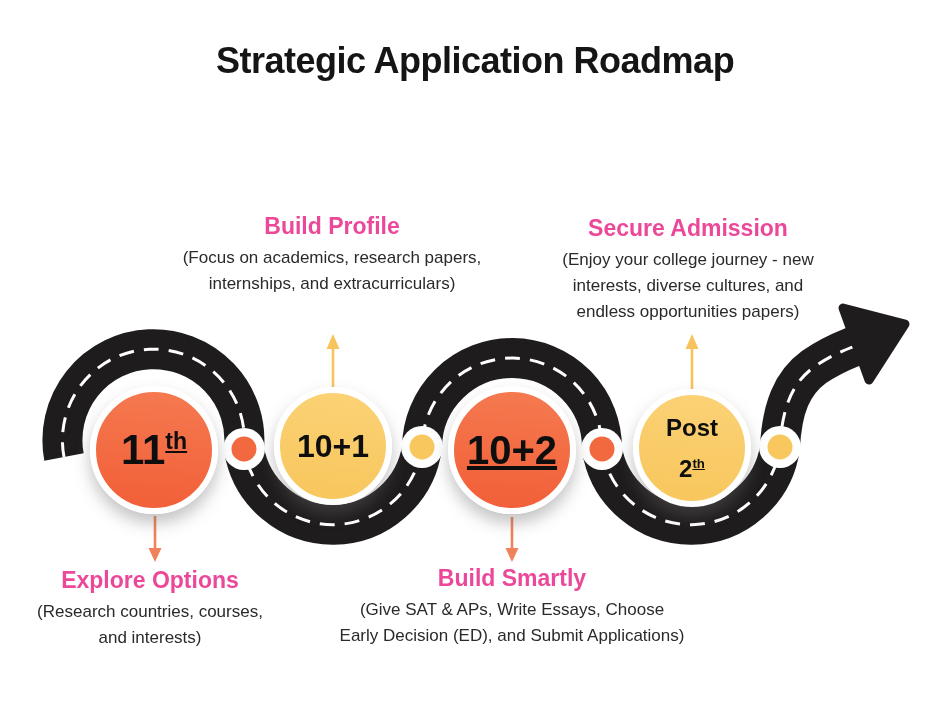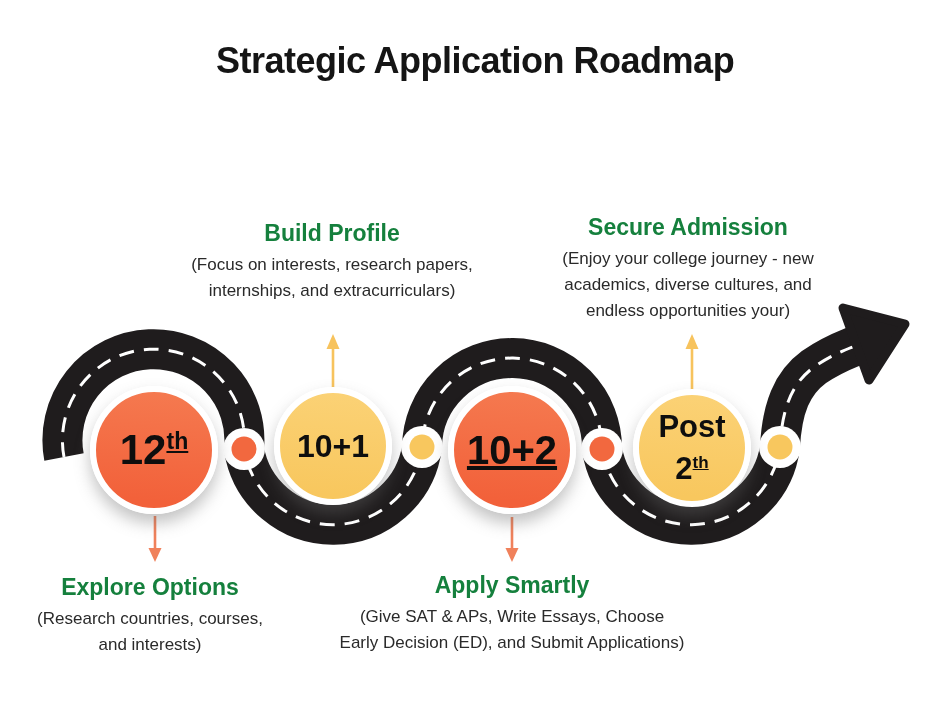--- a/index.html
+++ b/index.html
@@ -14,28 +14,28 @@
 
   .circle{position:absolute;z-index:3;border:6px solid #ffffff;border-radius:50%;
           box-sizing:border-box;display:flex;align-items:center;justify-content:center;
           font-weight:bold;color:#0e0e0e;text-align:center;
           box-shadow:0 9px 16px rgba(105,105,105,.40);}
   .c-orange{background:linear-gradient(185deg,#f57a50 0%,#f2613a 90%);}
   .c-yellow{background:linear-gradient(185deg,#fbd276 0%,#f8c75e 92%);}
   .c1{left:90px;top:386px;width:128px;height:128px;font-size:42px;}
   .c2{left:274px;top:387px;width:118px;height:118px;font-size:32px;}
   .c3{left:448px;top:386px;width:128px;height:128px;font-size:40px;text-decoration:underline;}
-  .c4{left:633px;top:389px;width:118px;height:118px;font-size:31px;line-height:36px;}
+  .c4{left:633px;top:389px;width:118px;height:118px;font-size:24px;line-height:36px;}
   .circle sup{font-size:55%;vertical-align:super;text-decoration:underline;}
 
   .ann{position:absolute;z-index:2;text-align:center;transform:translateX(-50%);}
-  .ann h3{margin:15px 0 5px 0;font-size:23px;line-height:28px;font-weight:bold;color:#15803d;}
+  .ann h3{margin:8px 0 5px 0;font-size:23px;line-height:28px;font-weight:bold;color:#ec4899;}
   .ann .line{font-size:17px;line-height:26px;color:#2a2a2a;}
   .ann-build{left:332px;top:204px;width:370px;}
-  .ann-secure{left:688px;top:198px;width:340px;}
+  .ann-secure{left:688px;top:206px;width:340px;}
   .ann-explore{left:150px;top:558px;width:310px;}
   .ann-apply{left:512px;top:556px;width:470px;}
 </style>
 </head>
 <body>
 
 <div class="stage">
 
   <h1 class="title">Strategic Application Roadmap</h1>
 
@@ -76,53 +76,53 @@
       <line x1="512" y1="517" x2="512" y2="549" stroke="#F0815B" stroke-width="2.6"></line>
       <path d="M 505.5 548 L 518.5 548 L 512 562 Z" fill="#F0815B"></path>
     </g>
     <g>
       <line x1="692" y1="391" x2="692" y2="348" stroke="#F7C35D" stroke-width="2.6"></line>
       <path d="M 685.5 349 L 698.5 349 L 692 334 Z" fill="#F7C35D"></path>
     </g>
   </svg>
 
   <div class="circle c1 c-orange">
-    <span><span>12</span><sup>th</sup></span>
+    <span><span>11</span><sup>th</sup></span>
   </div>
   <div class="circle c2 c-yellow">
     <span>10+1</span>
   </div>
   <div class="circle c3 c-orange">
     <span>10+2</span>
   </div>
   <div class="circle c4 c-yellow">
     <span>
       <span style="display:block">Post</span>
       <span style="display:block"><span>2</span><sup>th</sup></span>
     </span>
   </div>
 
   <div class="ann ann-build">
     <h3>Build Profile</h3>
-    <div class="line">(Focus on interests, research papers,</div>
+    <div class="line">(Focus on academics, research papers,</div>
     <div class="line">internships, and extracurriculars)</div>
   </div>
 
   <div class="ann ann-secure">
     <h3>Secure Admission</h3>
     <div class="line">(Enjoy your college journey - new</div>
-    <div class="line">academics, diverse cultures, and</div>
-    <div class="line">endless opportunities your)</div>
+    <div class="line">interests, diverse cultures, and</div>
+    <div class="line">endless opportunities papers)</div>
   </div>
 
   <div class="ann ann-explore">
     <h3>Explore Options</h3>
     <div class="line">(Research countries, courses,</div>
     <div class="line">and interests)</div>
   </div>
 
   <div class="ann ann-apply">
-    <h3>Apply Smartly</h3>
+    <h3>Build Smartly</h3>
     <div class="line">(Give SAT &amp; APs, Write Essays, Choose</div>
     <div class="line">Early Decision (ED), and Submit Applications)</div>
   </div>
 
 </div>
 
 </body></html>

